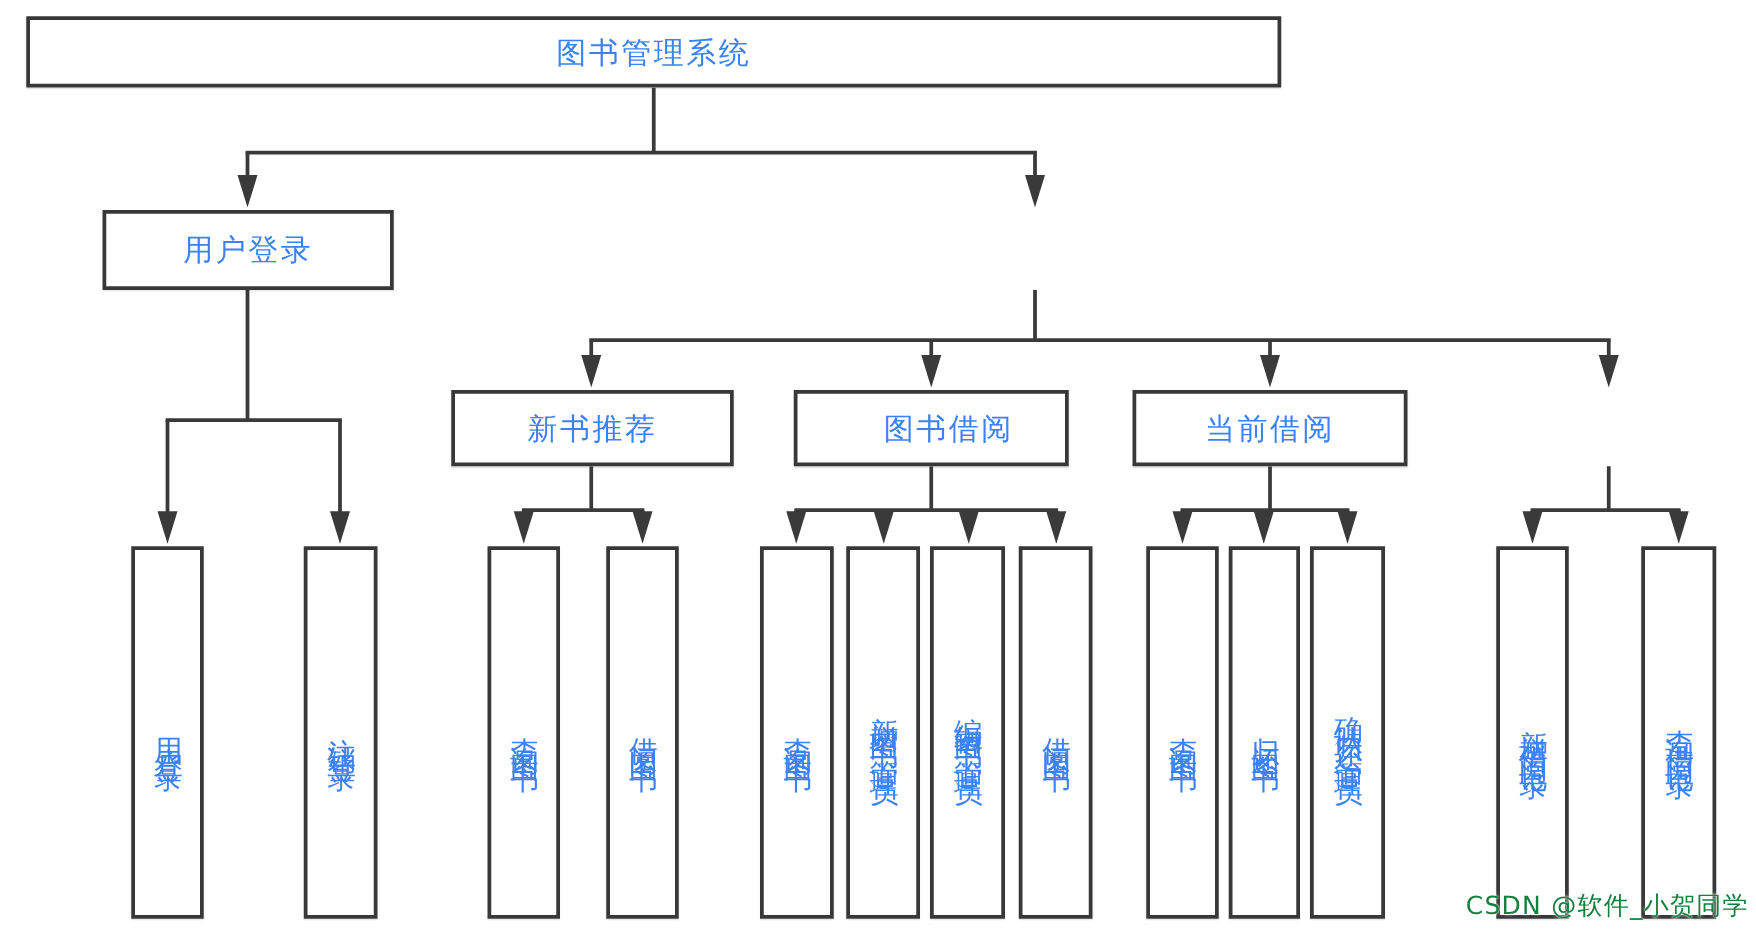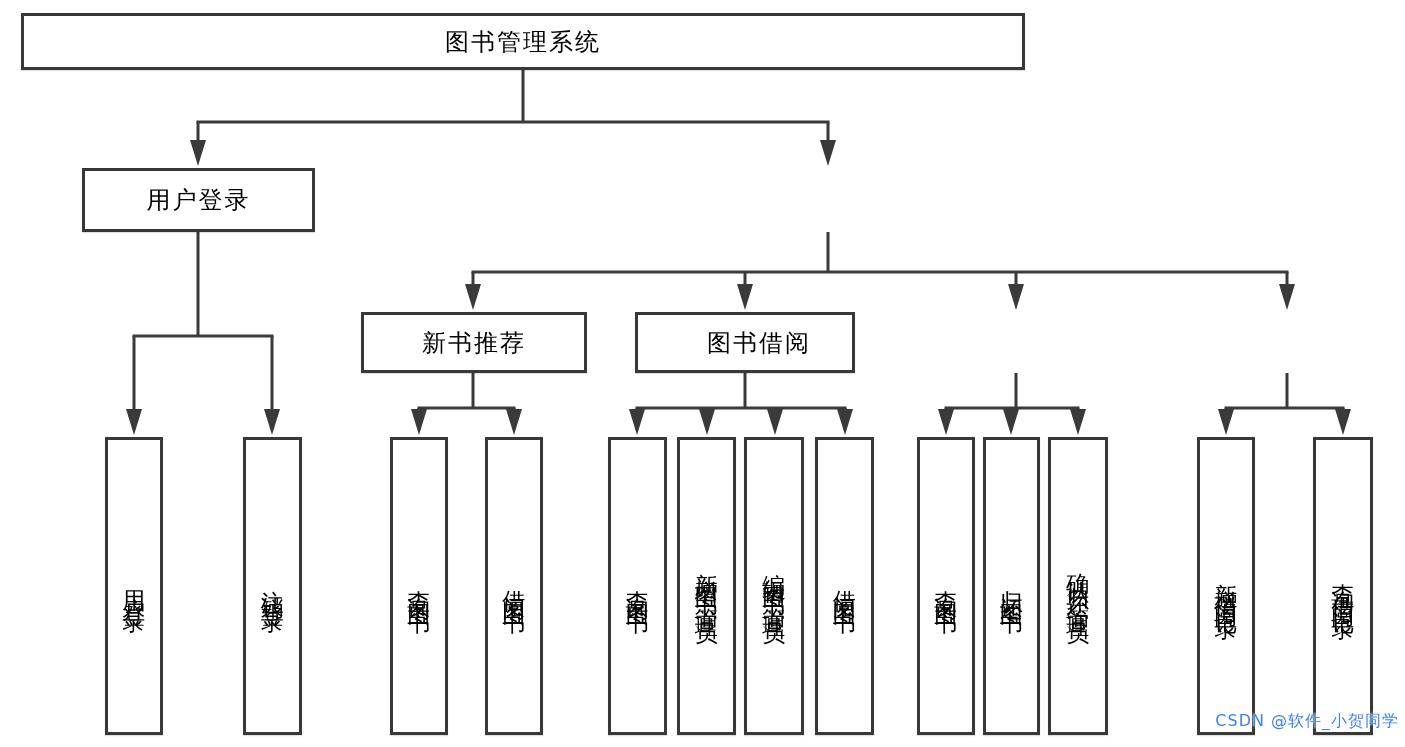--- a/index.html
+++ b/index.html
@@ -7,21 +7,21 @@
     width:1405px;height:747px;position:relative;background:#ffffff;overflow:hidden;
     font-family:"DejaVu Sans","Liberation Sans",sans-serif;
   }
   #stage{position:absolute;left:0;top:0;width:1405px;height:747px;}
   svg.connectors{position:absolute;left:0;top:0;pointer-events:none;}
   svg.connectors line{stroke:#3a3a3a;stroke-width:3;}
   svg.connectors polygon{fill:#3a3a3a;}
   .node{
     position:absolute;box-sizing:border-box;background:#ffffff;
     border:3px solid #383838;display:flex;align-items:center;justify-content:center;
-    color:#000000;box-shadow:0 1px 1px rgba(0,0,0,0.12);
+    color:#3b82f6;box-shadow:0 1px 1px rgba(0,0,0,0.12);
   }
   .node.h span{font-size:24px;letter-spacing:2px;white-space:nowrap;}
   .node.v span{
     writing-mode:vertical-rl;text-orientation:mixed;
     font-size:23px;letter-spacing:7px;line-height:1.15;white-space:nowrap;
   }
   
   #n-root{left:21px;top:13px;width:1004px;height:57px;}
   #n-user-login{left:82px;top:168px;width:233px;height:64px;}
   #n-book-mgmt{left:712px;top:168px;width:233px;height:64px;}
@@ -36,22 +36,22 @@
   #n-leaf-bbq{left:608px;top:437px;width:59px;height:298px;}
   #n-leaf-bba{left:677px;top:437px;width:59px;height:298px;}
   #n-leaf-bbe{left:744px;top:437px;width:60px;height:298px;}
   #n-leaf-bbb{left:815px;top:437px;width:59px;height:298px;}
   #n-leaf-cbq{left:917px;top:437px;width:58px;height:298px;}
   #n-leaf-cbr{left:983px;top:437px;width:57px;height:298px;}
   #n-leaf-cbc{left:1048px;top:437px;width:60px;height:298px;}
   #n-leaf-bra{left:1197px;top:437px;width:58px;height:298px;}
   #n-leaf-brq{left:1313px;top:437px;width:60px;height:298px;}
   .watermark{
-    position:absolute;right:6px;top:711px;font-size:16px;letter-spacing:1px;
-    color:#3b82f6;text-shadow:0 0 3px #ffffff,0 0 1px #ffffff;z-index:5;white-space:nowrap;
+    position:absolute;right:6px;top:711px;font-size:20px;letter-spacing:1px;
+    color:#15803d;text-shadow:0 0 3px #ffffff,0 0 1px #ffffff;z-index:5;white-space:nowrap;
   }
 </style>
 </head>
 <body>
 
 <div id="stage">
 
   <svg class="connectors" width="1405" height="747" viewBox="0 0 1405 747">
 
     <line x1="523" y1="70" x2="523" y2="122"></line>
@@ -121,20 +121,23 @@
   <div class="node h" id="n-user-login">
     <span>用户登录</span>
   </div>
 
   <div class="node h" id="n-new-book">
     <span>新书推荐</span>
   </div>
   <div class="node h" id="n-book-borrow">
     <span>图书借阅</span>
   </div>
+  <div class="node h" id="n-current-borrow">
+    <span>当前借阅</span>
+  </div>
 
   <div class="node v" id="n-leaf-ul">
     <span>用户登录</span>
   </div>
   <div class="node v" id="n-leaf-logout">
     <span>注销登录</span>
   </div>
   <div class="node v" id="n-leaf-nbq">
     <span>查询图书</span>
   </div>

